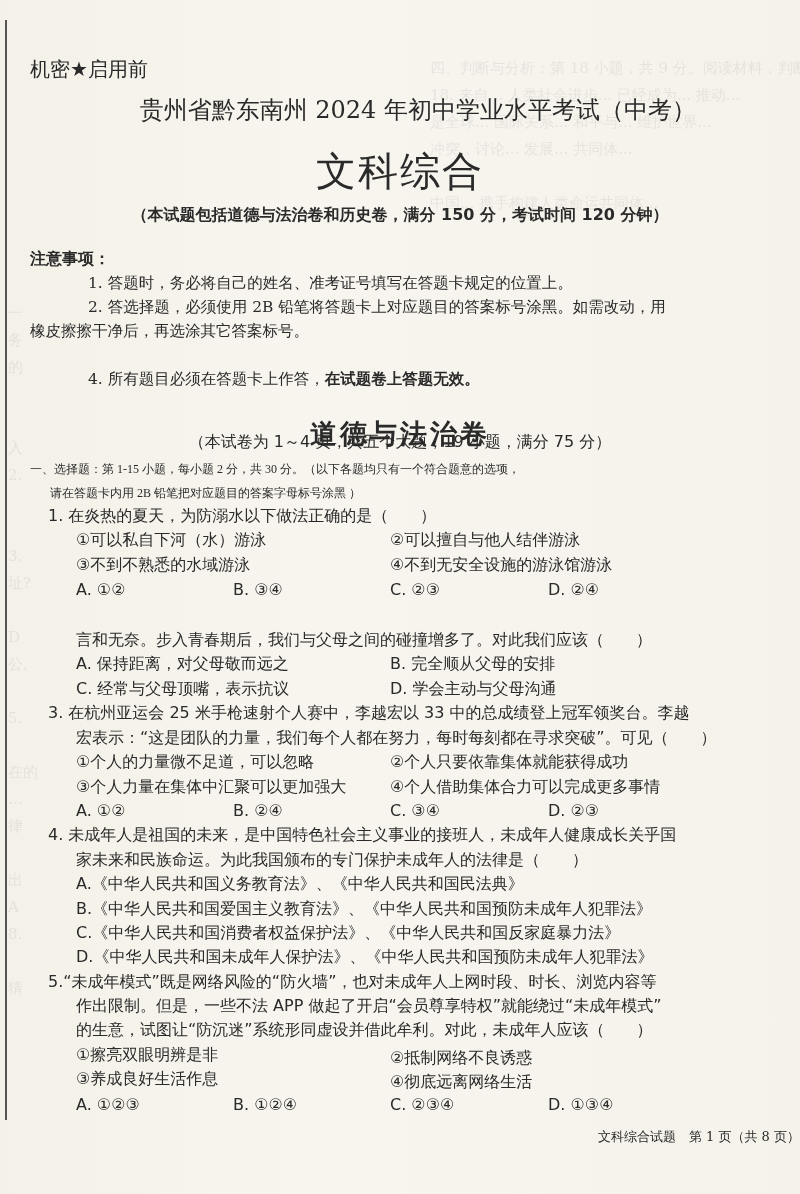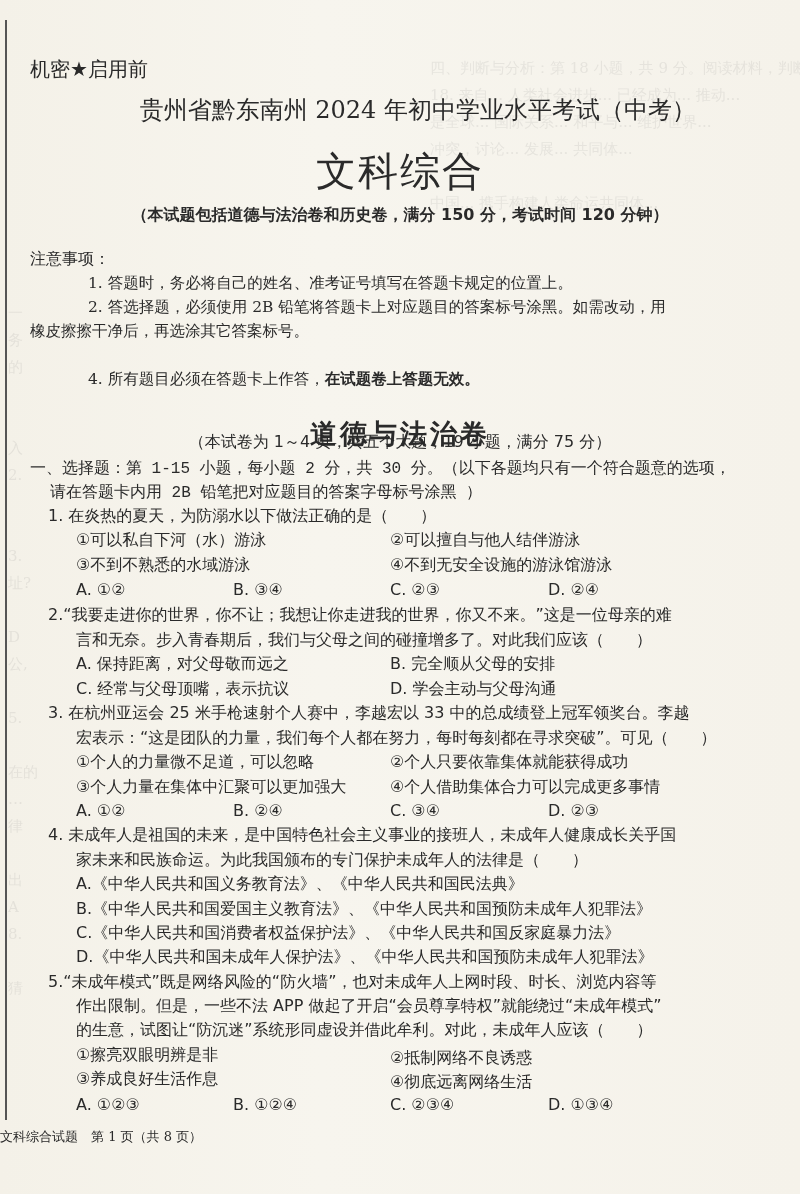--- a/index.html
+++ b/index.html
@@ -66,21 +66,21 @@
       left: 0; width: 800px; text-align: center;
       top: 203px;
       font-family: "DejaVu Sans", "Liberation Sans", sans-serif;
       font-size: 16px;
       font-weight: bold;
     }
     .notice-head {
       left: 30px; top: 247px;
       font-family: "DejaVu Sans", "Liberation Sans", sans-serif;
       font-size: 16px;
-      font-weight: normal;
+      font-weight: bold;
     }
     .notice {
       font-size: 15.5px;
       font-family: "DejaVu Serif", "Liberation Serif", serif;
     }
     .notice b { font-weight: bold; }
     .section-title {
       left: 0; width: 800px; text-align: center;
       top: 383px;
       font-family: "DejaVu Sans", "Liberation Sans", sans-serif;
@@ -90,27 +90,27 @@
       letter-spacing: 3px;
       margin-top: 33px;
     }
     .section-note {
       left: 0; width: 800px; text-align: center;
       top: 430px;
       font-family: "DejaVu Sans", "Liberation Sans", sans-serif;
       font-size: 16px;
     }
     .part-head {
-      font-family: Liberation Mono, monospace;
-      font-size: 16px;
+      font-family: Liberation Serif, serif;
+      font-size: 12px;
     }
     .q { font-size: 16px; font-family: "DejaVu Sans", "Liberation Sans", sans-serif; text-align: center; }
     .opt { font-size: 16px; font-family: "DejaVu Sans", "Liberation Sans", sans-serif; }
     .footer {
-      left: 0; width: 800px; text-align: left;
+      left: 0; width: 800px; text-align: right;
       top: 1125px;
       font-size: 13px;
       font-family: "DejaVu Serif", "Liberation Serif", serif;
     }
   </style>
 </head>
 <body>
 
 <div class="page">
   <div class="margin-line"></div>
@@ -148,21 +148,20 @@
   <div class="line q" style="left:48px; top:504px;">1. 在炎热的夏天，为防溺水以下做法正确的是（　　）</div>
   <div class="line opt" style="left:390px; top:528px;">②可以擅自与他人结伴游泳</div>
   <div class="line opt" style="left:76px; top:528px;">①可以私自下河（水）游泳</div>
   <div class="line opt" style="left:76px; top:553px;">③不到不熟悉的水域游泳</div>
   <div class="line opt" style="left:390px; top:553px;">④不到无安全设施的游泳馆游泳</div>
   <div class="line opt" style="left:76px; top:578px;">A. ①②</div>
   <div class="line opt" style="left:233px; top:578px;">B. ③④</div>
   <div class="line opt" style="left:390px; top:578px;">C. ②③</div>
   <div class="line opt" style="left:548px; top:578px;">D. ②④</div>
 
-  <div class="line q" style="left:48px; top:603px;">2.“我要走进你的世界，你不让；我想让你走进我的世界，你又不来。”这是一位母亲的难</div>
   <div class="line q" style="left:76px; top:628px;">言和无奈。步入青春期后，我们与父母之间的碰撞增多了。对此我们应该（　　）</div>
   <div class="line opt" style="left:76px; top:652px;">A. 保持距离，对父母敬而远之</div>
   <div class="line opt" style="left:390px; top:652px;">B. 完全顺从父母的安排</div>
   <div class="line opt" style="left:76px; top:677px;">C. 经常与父母顶嘴，表示抗议</div>
   <div class="line opt" style="left:390px; top:677px;">D. 学会主动与父母沟通</div>
 
   <div class="line q" style="left:48px; top:701px;">3. 在杭州亚运会 25 米手枪速射个人赛中，李越宏以 33 中的总成绩登上冠军领奖台。李越</div>
   <div class="line q" style="left:76px; top:726px;">宏表示：“这是团队的力量，我们每个人都在努力，每时每刻都在寻求突破”。可见（　　）</div>
   <div class="line opt" style="left:76px; top:750px;">①个人的力量微不足道，可以忽略</div>
   <div class="line opt" style="left:390px; top:750px;">②个人只要依靠集体就能获得成功</div>

